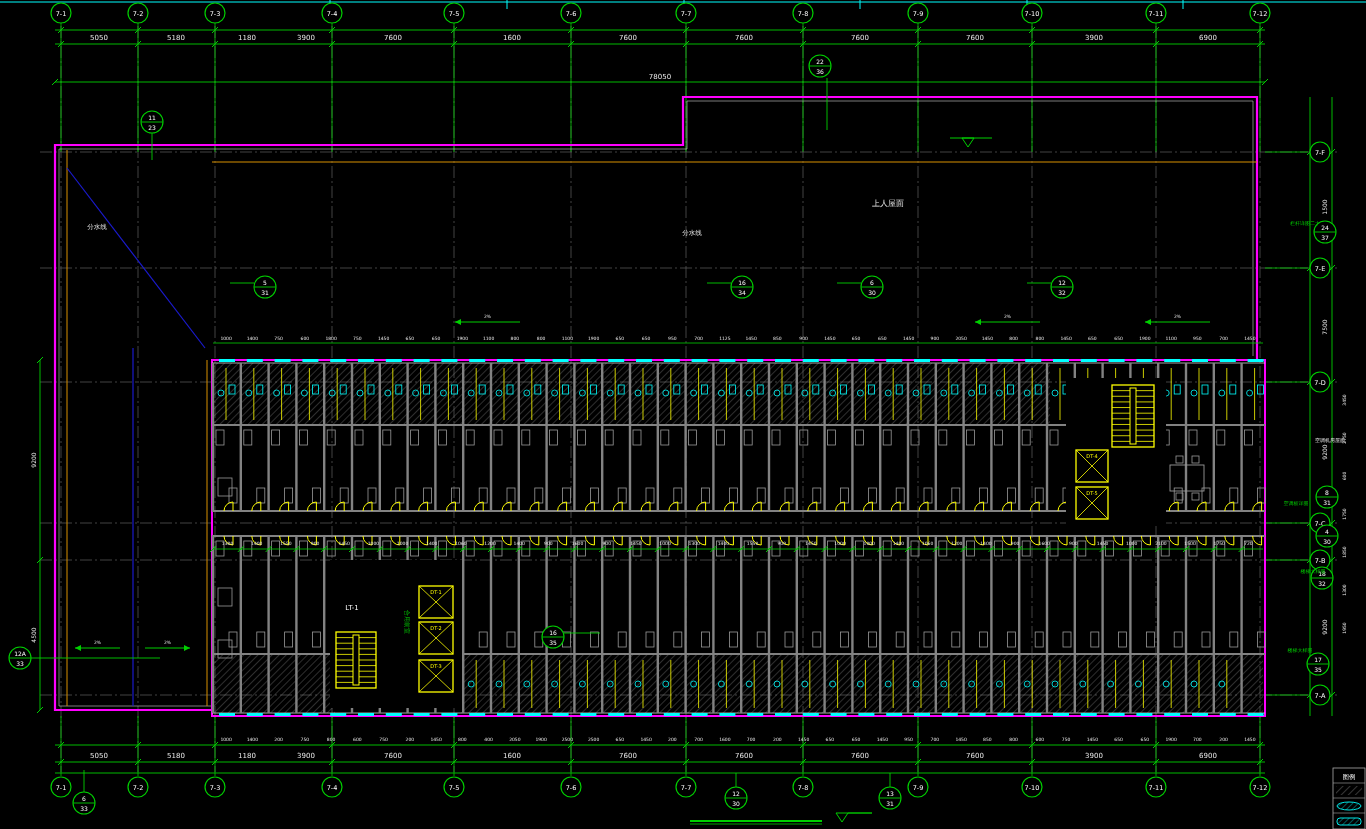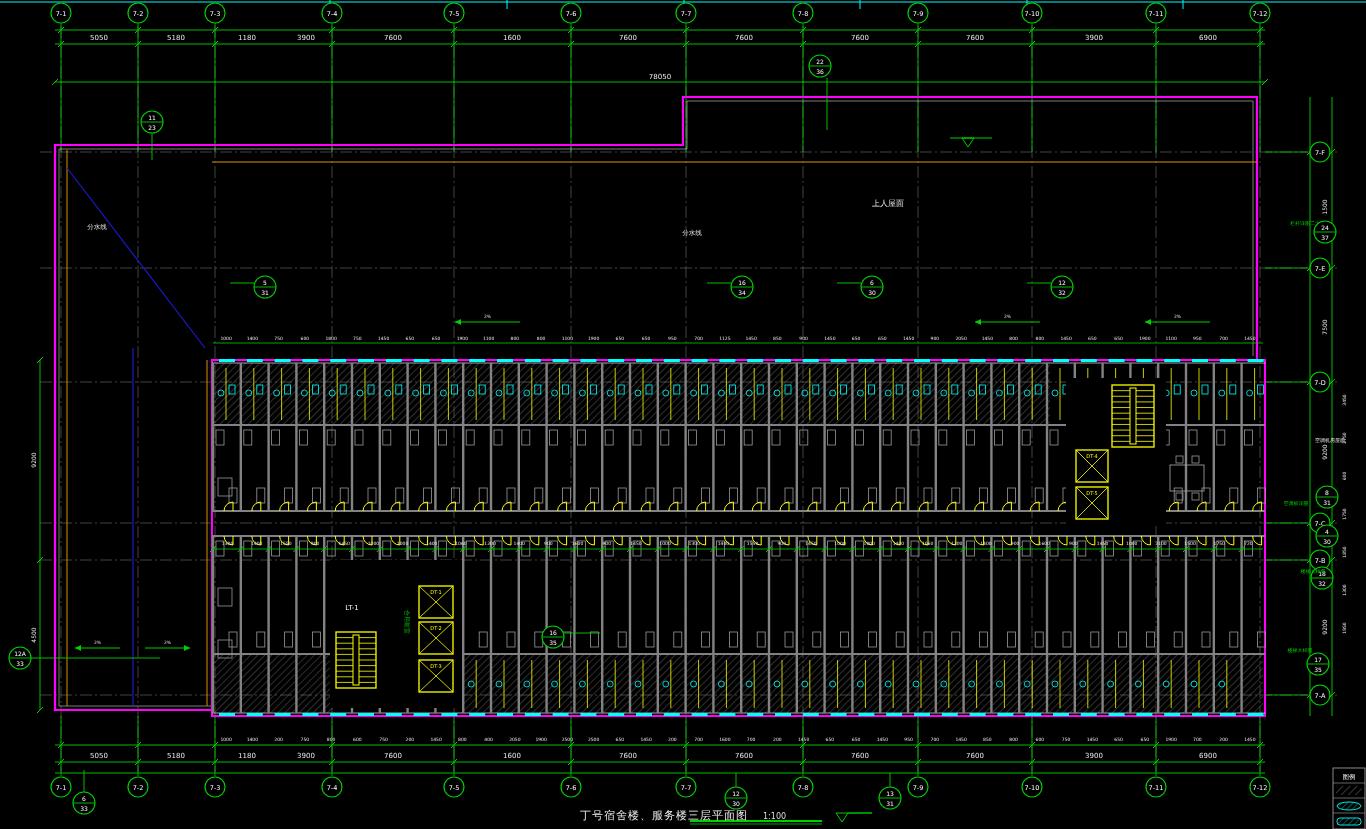--- a/index.html
+++ b/index.html
@@ -1227,17 +1227,13 @@
         <line x1="1333" y1="783" x2="1365" y2="783" stroke="#aaa" stroke-width="0.6"></line>
         <line x1="1333" y1="798" x2="1365" y2="798" stroke="#aaa" stroke-width="0.6"></line>
         <line x1="1333" y1="813" x2="1365" y2="813" stroke="#aaa" stroke-width="0.6"></line>
         <text x="1349" y="779" font-size="6.5" fill="#fff" font-family="&quot;DejaVu Sans&quot;,sans-serif" text-anchor="middle">图例</text>
         <rect x="1336" y="786" width="26" height="9" fill="url(#hatch)"></rect>
         <ellipse cx="1349" cy="806" rx="12" ry="4" stroke="#00ffff" stroke-width="0.9" fill="url(#hatchC)"></ellipse>
         <rect x="1337" y="818" width="24" height="7" rx="3" stroke="#00ffff" stroke-width="0.9" fill="url(#hatchC)"></rect>
       </g>
   </svg>
 
-  <div id="title-bar">
-    <span class="t">丁号宿舍楼、服务楼三层平面图</span>
-    <span class="s">1:100</span>
-  </div>
 </div>
 
 </body></html>

